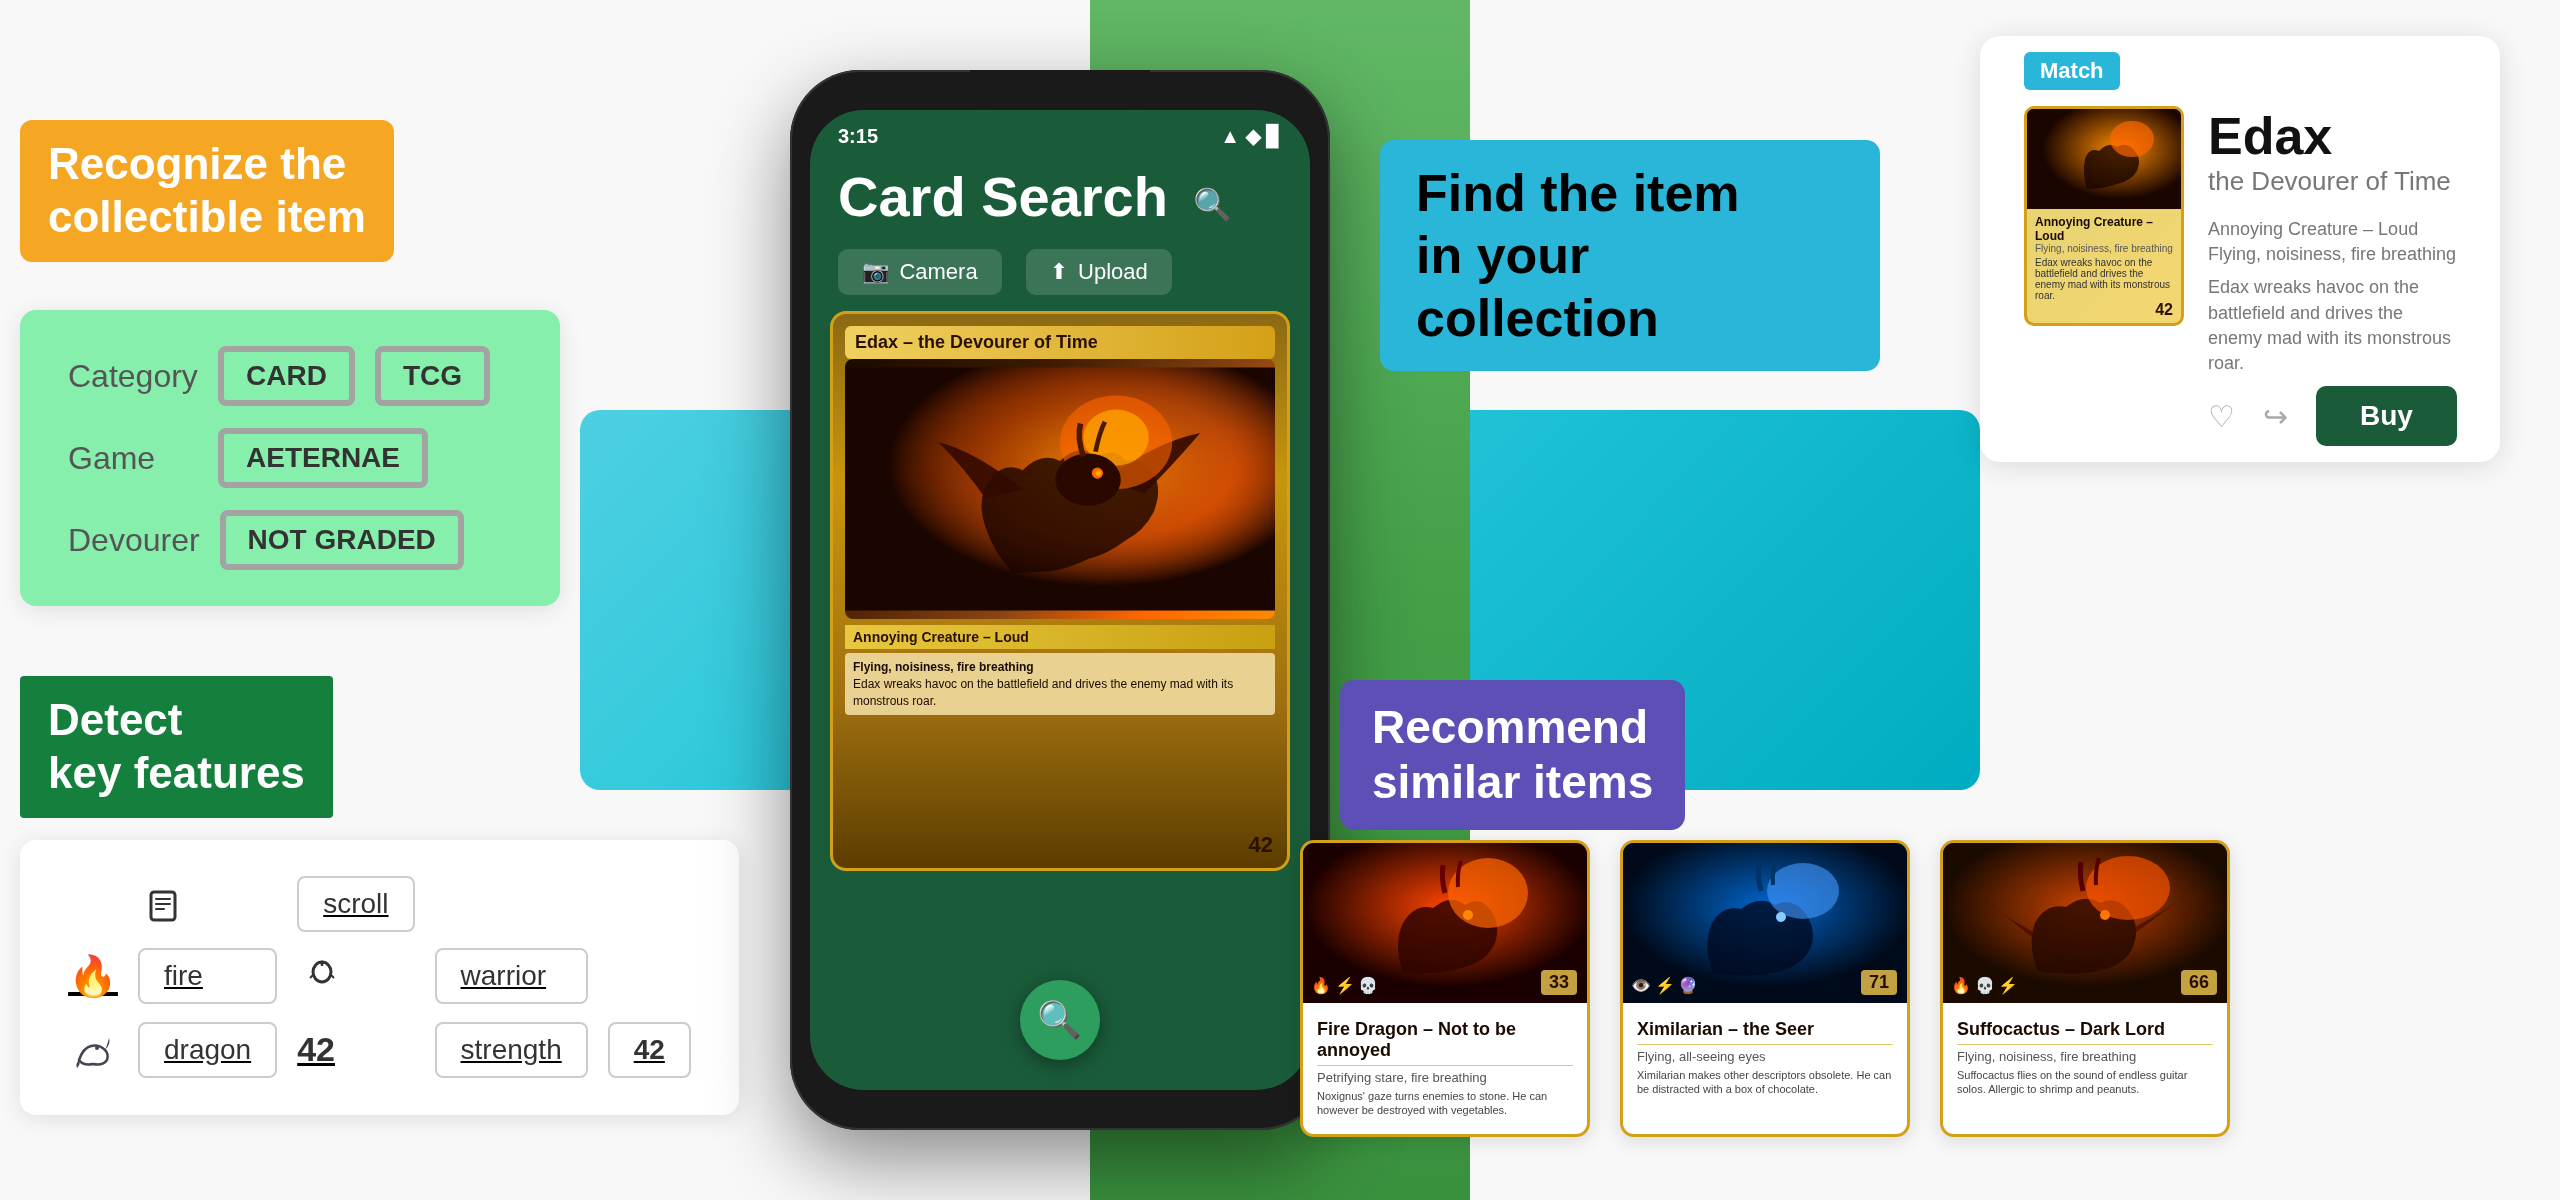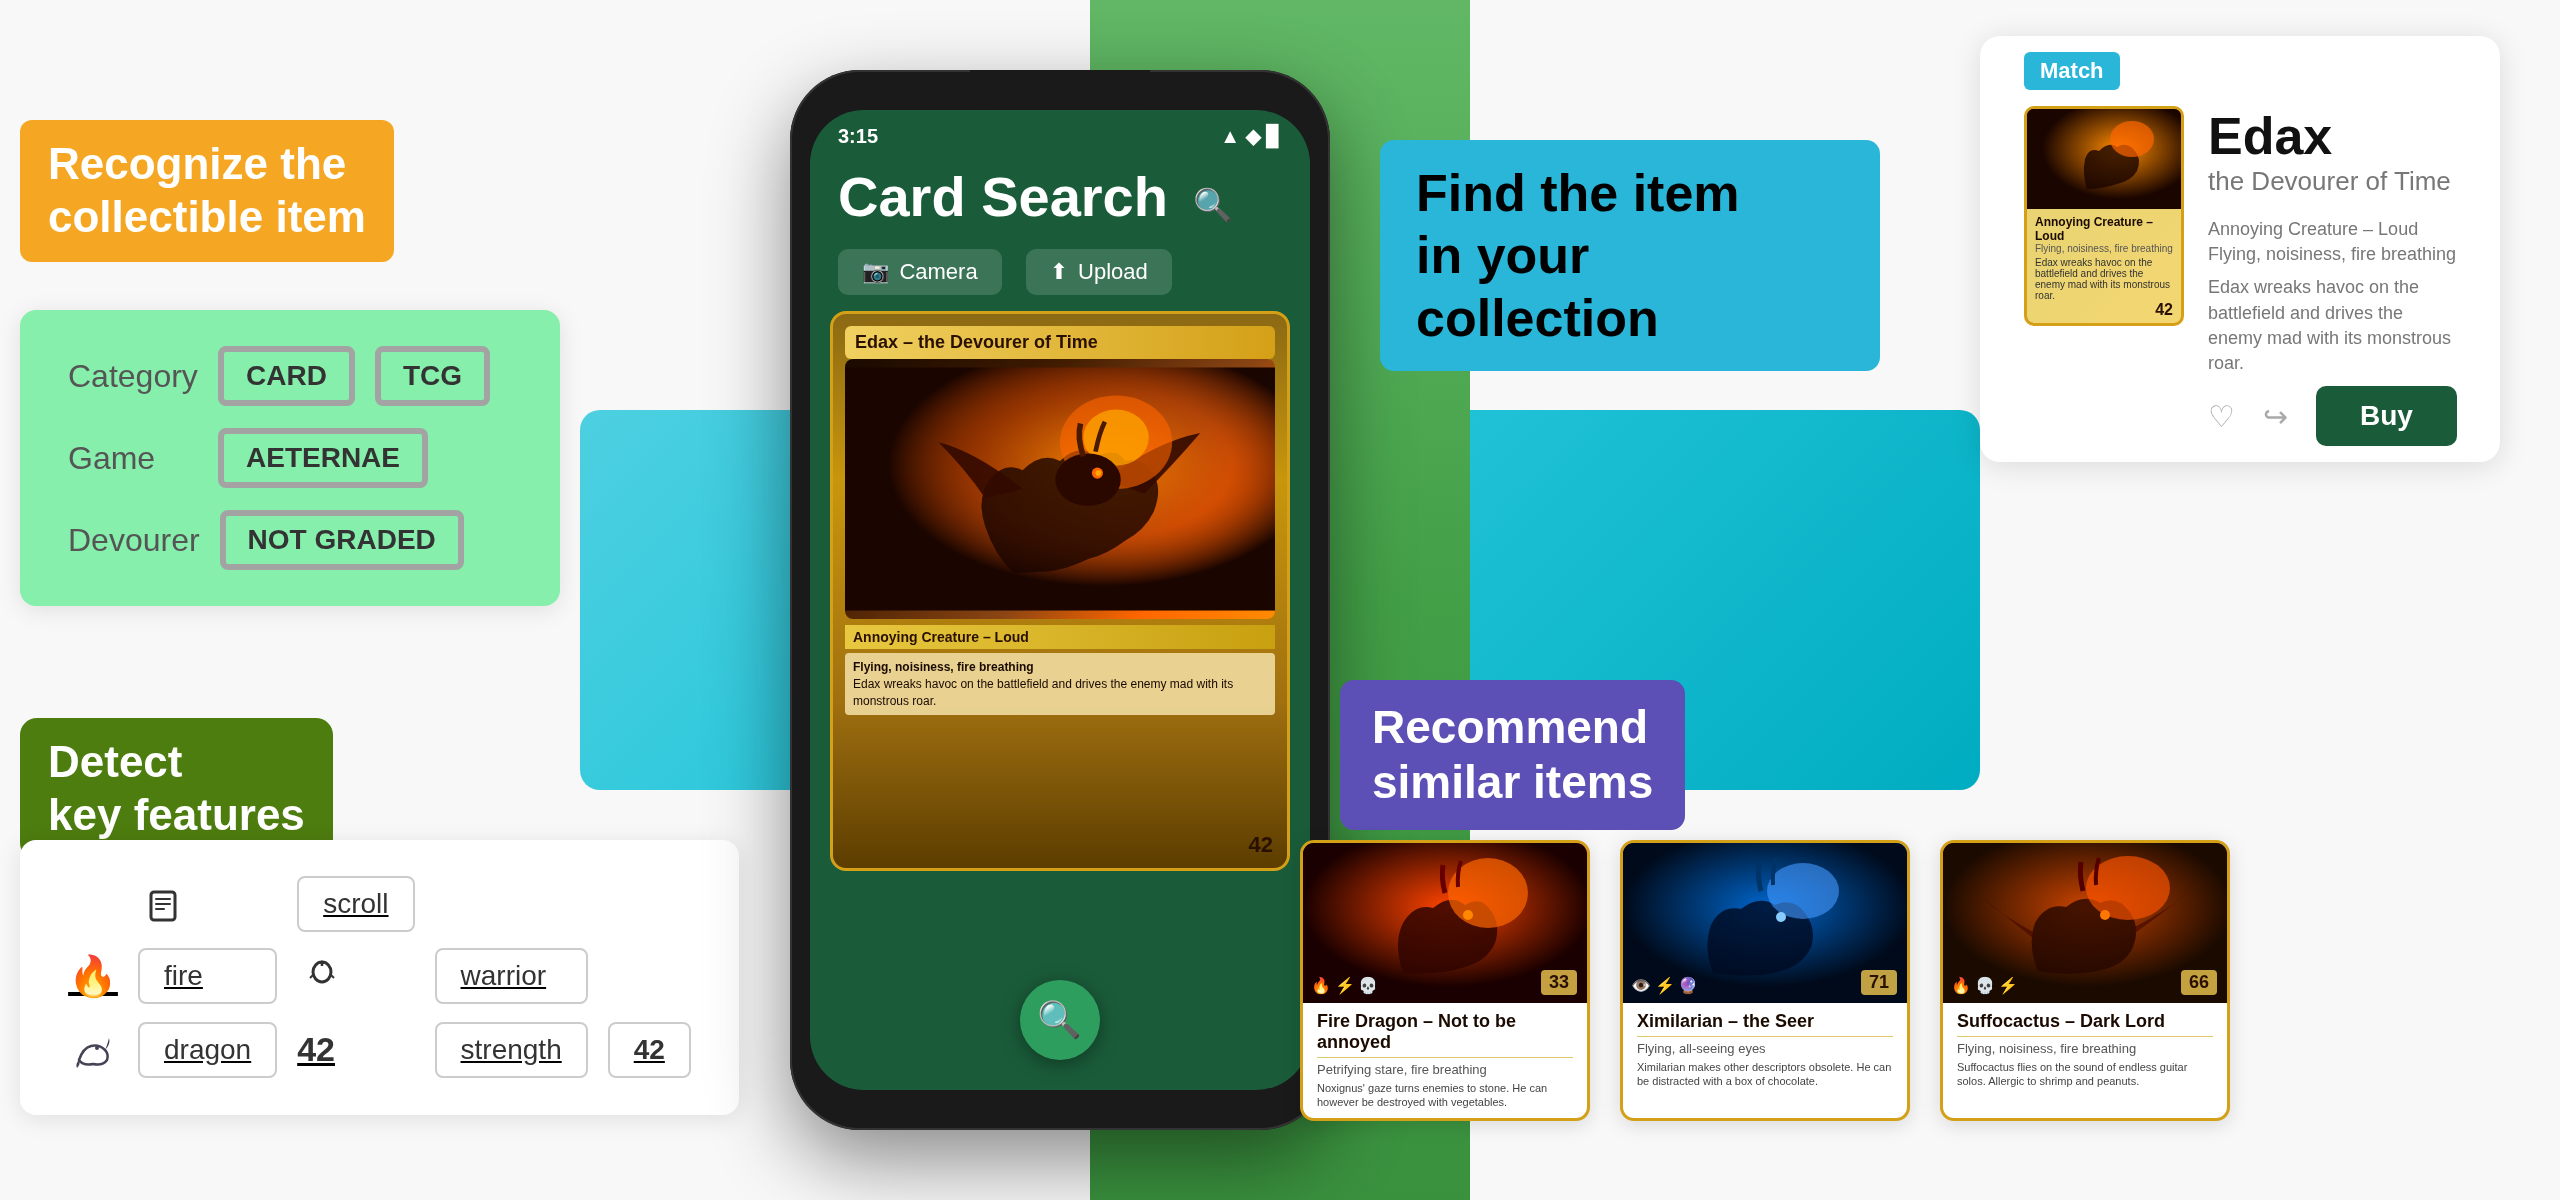--- a/index.html
+++ b/index.html
@@ -85,29 +85,29 @@
       border-radius: 8px;
       padding: 8px 22px;
       font-size: 28px;
       color: #333;
       font-weight: 600;
     }
 
     
     .detect-badge {
       position: absolute;
-      top: 718px;
+      top: 676px;
       left: 20px;
-      background: #4d7c0f;
+      background: #15803d;
       color: white;
       font-weight: 800;
       font-size: 44px;
       line-height: 1.2;
       padding: 18px 28px;
-      border-radius: 17px;
+      border-radius: 4px;
       max-width: 400px;
     }
 
     .features-panel {
       position: absolute;
       top: 840px;
       left: 20px;
       background: white;
       border-radius: 16px;
       padding: 36px 48px;
@@ -424,21 +424,21 @@
     .sim-card-img-1 {
       background: linear-gradient(135deg, #1a0000 0%, #8b0000 40%, #ff4400 70%, #ff8800 100%);
     }
     .sim-card-img-2 {
       background: linear-gradient(135deg, #000a1a 0%, #003366 40%, #0066cc 70%, #66aaff 100%);
     }
     .sim-card-img-3 {
       background: linear-gradient(135deg, #1a0a00 0%, #4a1a00 40%, #993300 70%, #cc4400 100%);
     }
     .sim-card-body {
-      padding: 8px 14px;
+      padding: 16px 14px;
     }
     .sim-card-name {
       font-size: 18px;
       font-weight: 700;
       color: #1a0a00;
       border-bottom: 1px solid #e0c870;
       padding-bottom: 4px;
       margin-bottom: 4px;
     }
     .sim-card-type {

